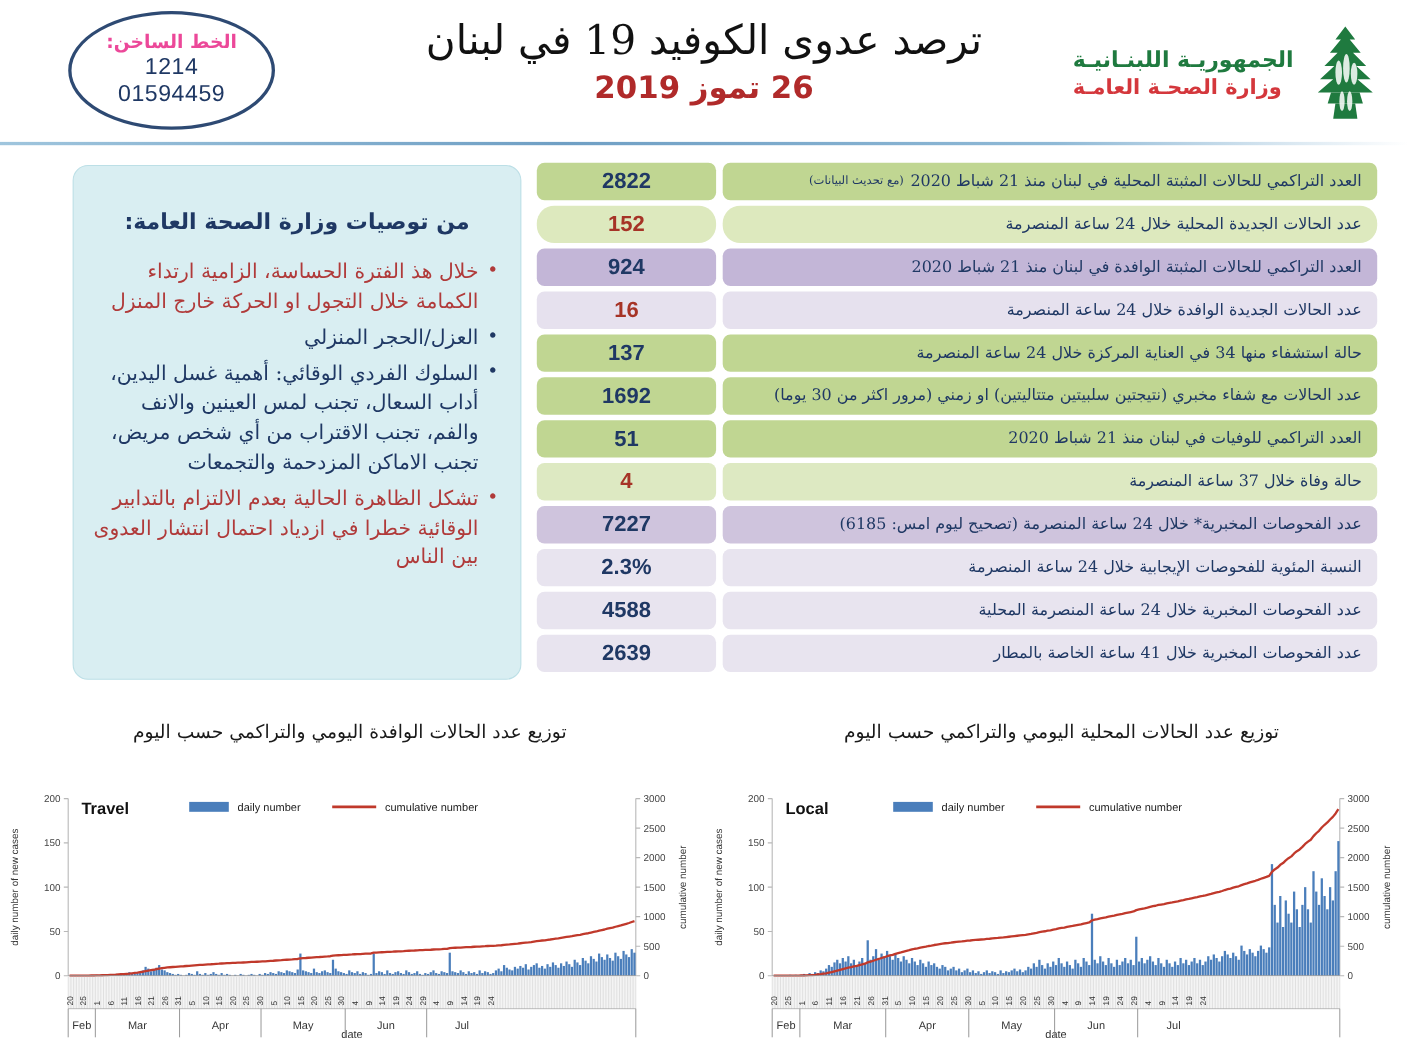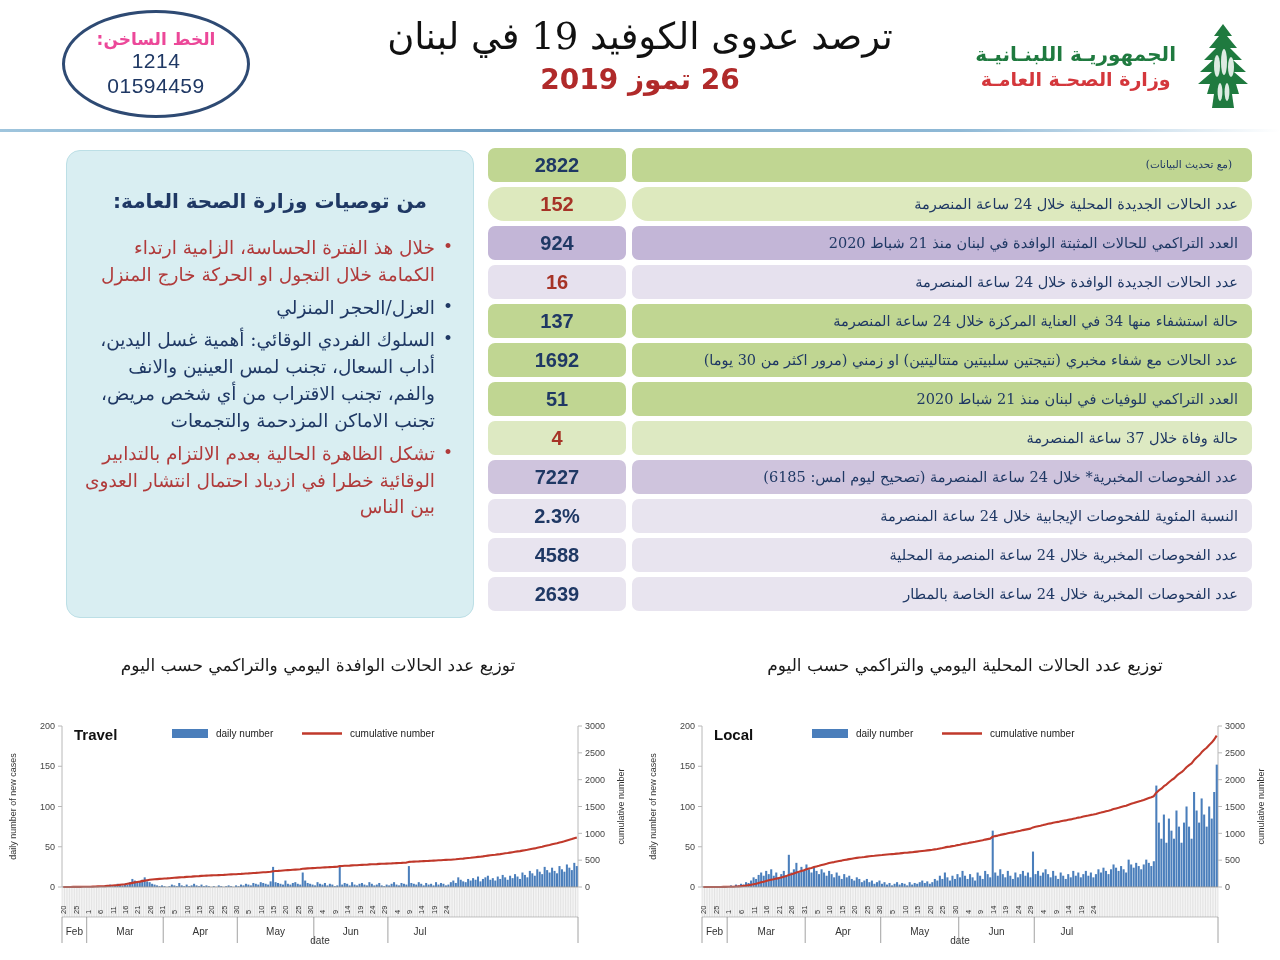--- a/index.html
+++ b/index.html
@@ -46,21 +46,21 @@
     font-family: "DejaVu Sans", sans-serif;
     font-size: 28px; font-weight: bold; color: #b02a2a;
     margin-top: 4px;
   }
 
   .logo-block {
     position: absolute; right: 18px; top: 22px;
     display: flex; align-items: center; gap: 8px;
     direction: rtl;
   }
-  .logo-text { text-align: center; direction: rtl; line-height: 1.3; }
+  .logo-text { text-align: left; direction: rtl; line-height: 1.3; }
   .logo-line1 {
     font-size: 20px; font-weight: bold; color: #1f7a3f;
     letter-spacing: 1px; white-space: nowrap;
   }
   .logo-line2 {
     font-size: 19px; font-weight: bold; color: #d4373c;
     letter-spacing: 1px; white-space: nowrap;
   }
   .cedar-svg { width: 78px; height: 88px; display: block; }
 
@@ -104,21 +104,21 @@
     flex: 1; border-radius: 7px;
     display: flex; align-items: center; justify-content: flex-start;
     padding: 2px 14px;
     min-height: 34px;
     font-family: "DejaVu Serif", "Liberation Serif", serif;
     font-size: 14.5px; color: #1f3864; text-align: right;
     line-height: 1.25;
   }
   .stat-label .sub { font-size: 10.5px; margin-right: 6px; color:#1f3864; }
   .stat-value {
-    width: 138px; border-radius: 7px;
+    width: 163px; border-radius: 7px;
     display: flex; align-items: center; justify-content: center;
     min-height: 34px;
     font-family: "Liberation Sans", sans-serif;
     font-size: 20px; font-weight: bold; color: #1f3864;
   }
   .stat-value.red { color: #a63326; }
 
   .c-green-dark  { background: #c0d692; }
   .c-green-light { background: #dde9be; border-radius: 16px; }
   .c-green-pale  { background: #dde9c2; }
@@ -196,20 +196,21 @@
         <li class="reco-item">خلال هذ الفترة الحساسة، الزامية ارتداء الكمامة خلال التجول او الحركة خارج المنزل</li>
         <li class="reco-item navy">العزل/الحجر المنزلي</li>
         <li class="reco-item navy">السلوك الفردي الوقائي: أهمية غسل اليدين، أداب السعال، تجنب لمس العينين والانف والفم، تجنب الاقتراب من أي شخص مريض، تجنب الاماكن المزدحمة والتجمعات</li>
         <li class="reco-item">تشكل الظاهرة الحالية بعدم الالتزام بالتدابير الوقائية خطرا في ازدياد احتمال انتشار العدوى بين الناس</li>
       </ul>
   </div>
 
   <div class="stats" id="stats-table">
       <div class="stat-row">
         <div class="stat-label c-green-dark">
+          <span>العدد التراكمي للحالات المثبتة المحلية في لبنان منذ 21 شباط 2020</span>
           <span class="sub">(مع تحديث البيانات)</span>
         </div>
         <div class="stat-value c-green-dark">2822</div>
       </div>
       <div class="stat-row">
         <div class="stat-label c-green-light">
           <span>عدد الحالات الجديدة المحلية خلال 24 ساعة المنصرمة</span>
         </div>
         <div class="stat-value c-green-light red">152</div>
       </div>
@@ -262,21 +263,21 @@
         <div class="stat-value c-purple-pale">2.3%</div>
       </div>
       <div class="stat-row">
         <div class="stat-label c-purple-pale">
           <span>عدد الفحوصات المخبرية خلال 24 ساعة المنصرمة المحلية</span>
         </div>
         <div class="stat-value c-purple-pale">4588</div>
       </div>
       <div class="stat-row">
         <div class="stat-label c-purple-pale">
-          <span>عدد الفحوصات المخبرية خلال 24 ساعة الخاصة بالمطار</span>
+          <span>عدد الفحوصات المخبرية خلال 41 ساعة الخاصة بالمطار</span>
         </div>
         <div class="stat-value c-purple-pale">2639</div>
       </div>
     </div>
 
   <div class="chart-caption cap-right">توزيع عدد الحالات المحلية اليومي والتراكمي حسب اليوم</div>
   <div class="chart-caption cap-left">توزيع عدد الحالات الوافدة اليومي والتراكمي حسب اليوم</div>
 
   <div class="chart chart-left" id="chart-0">
       <svg width="640" height="240" viewBox="0 0 640 240">

